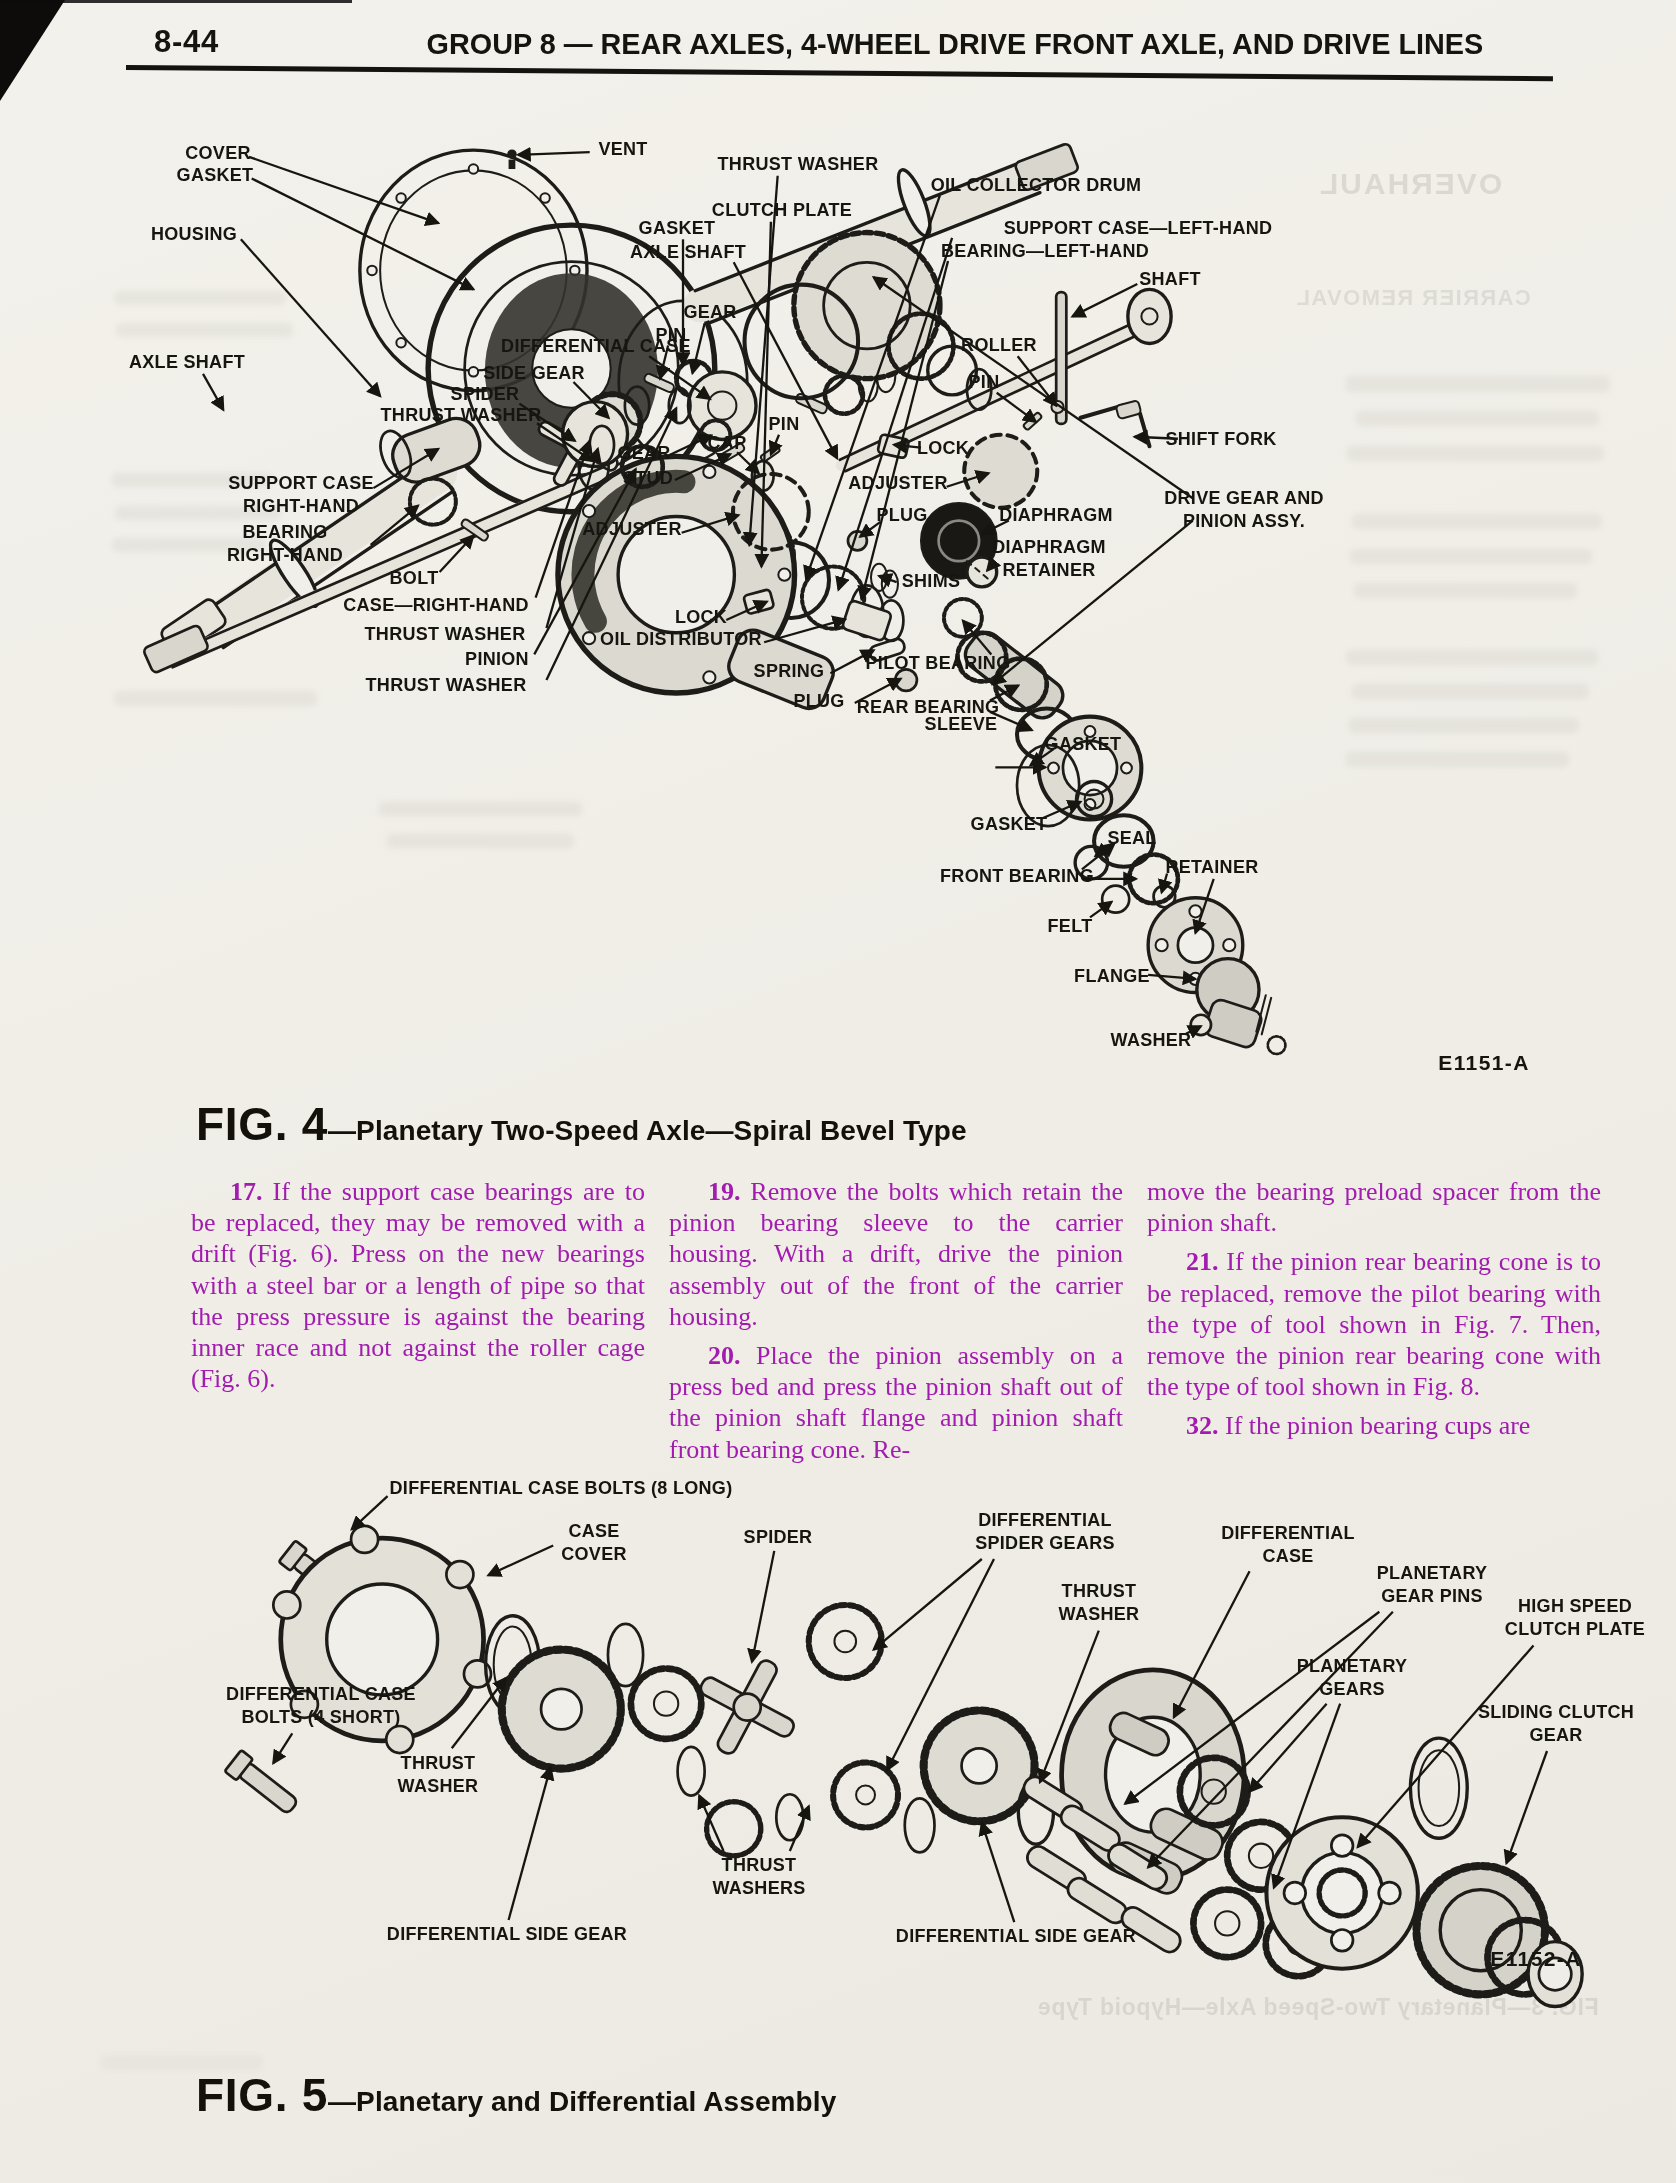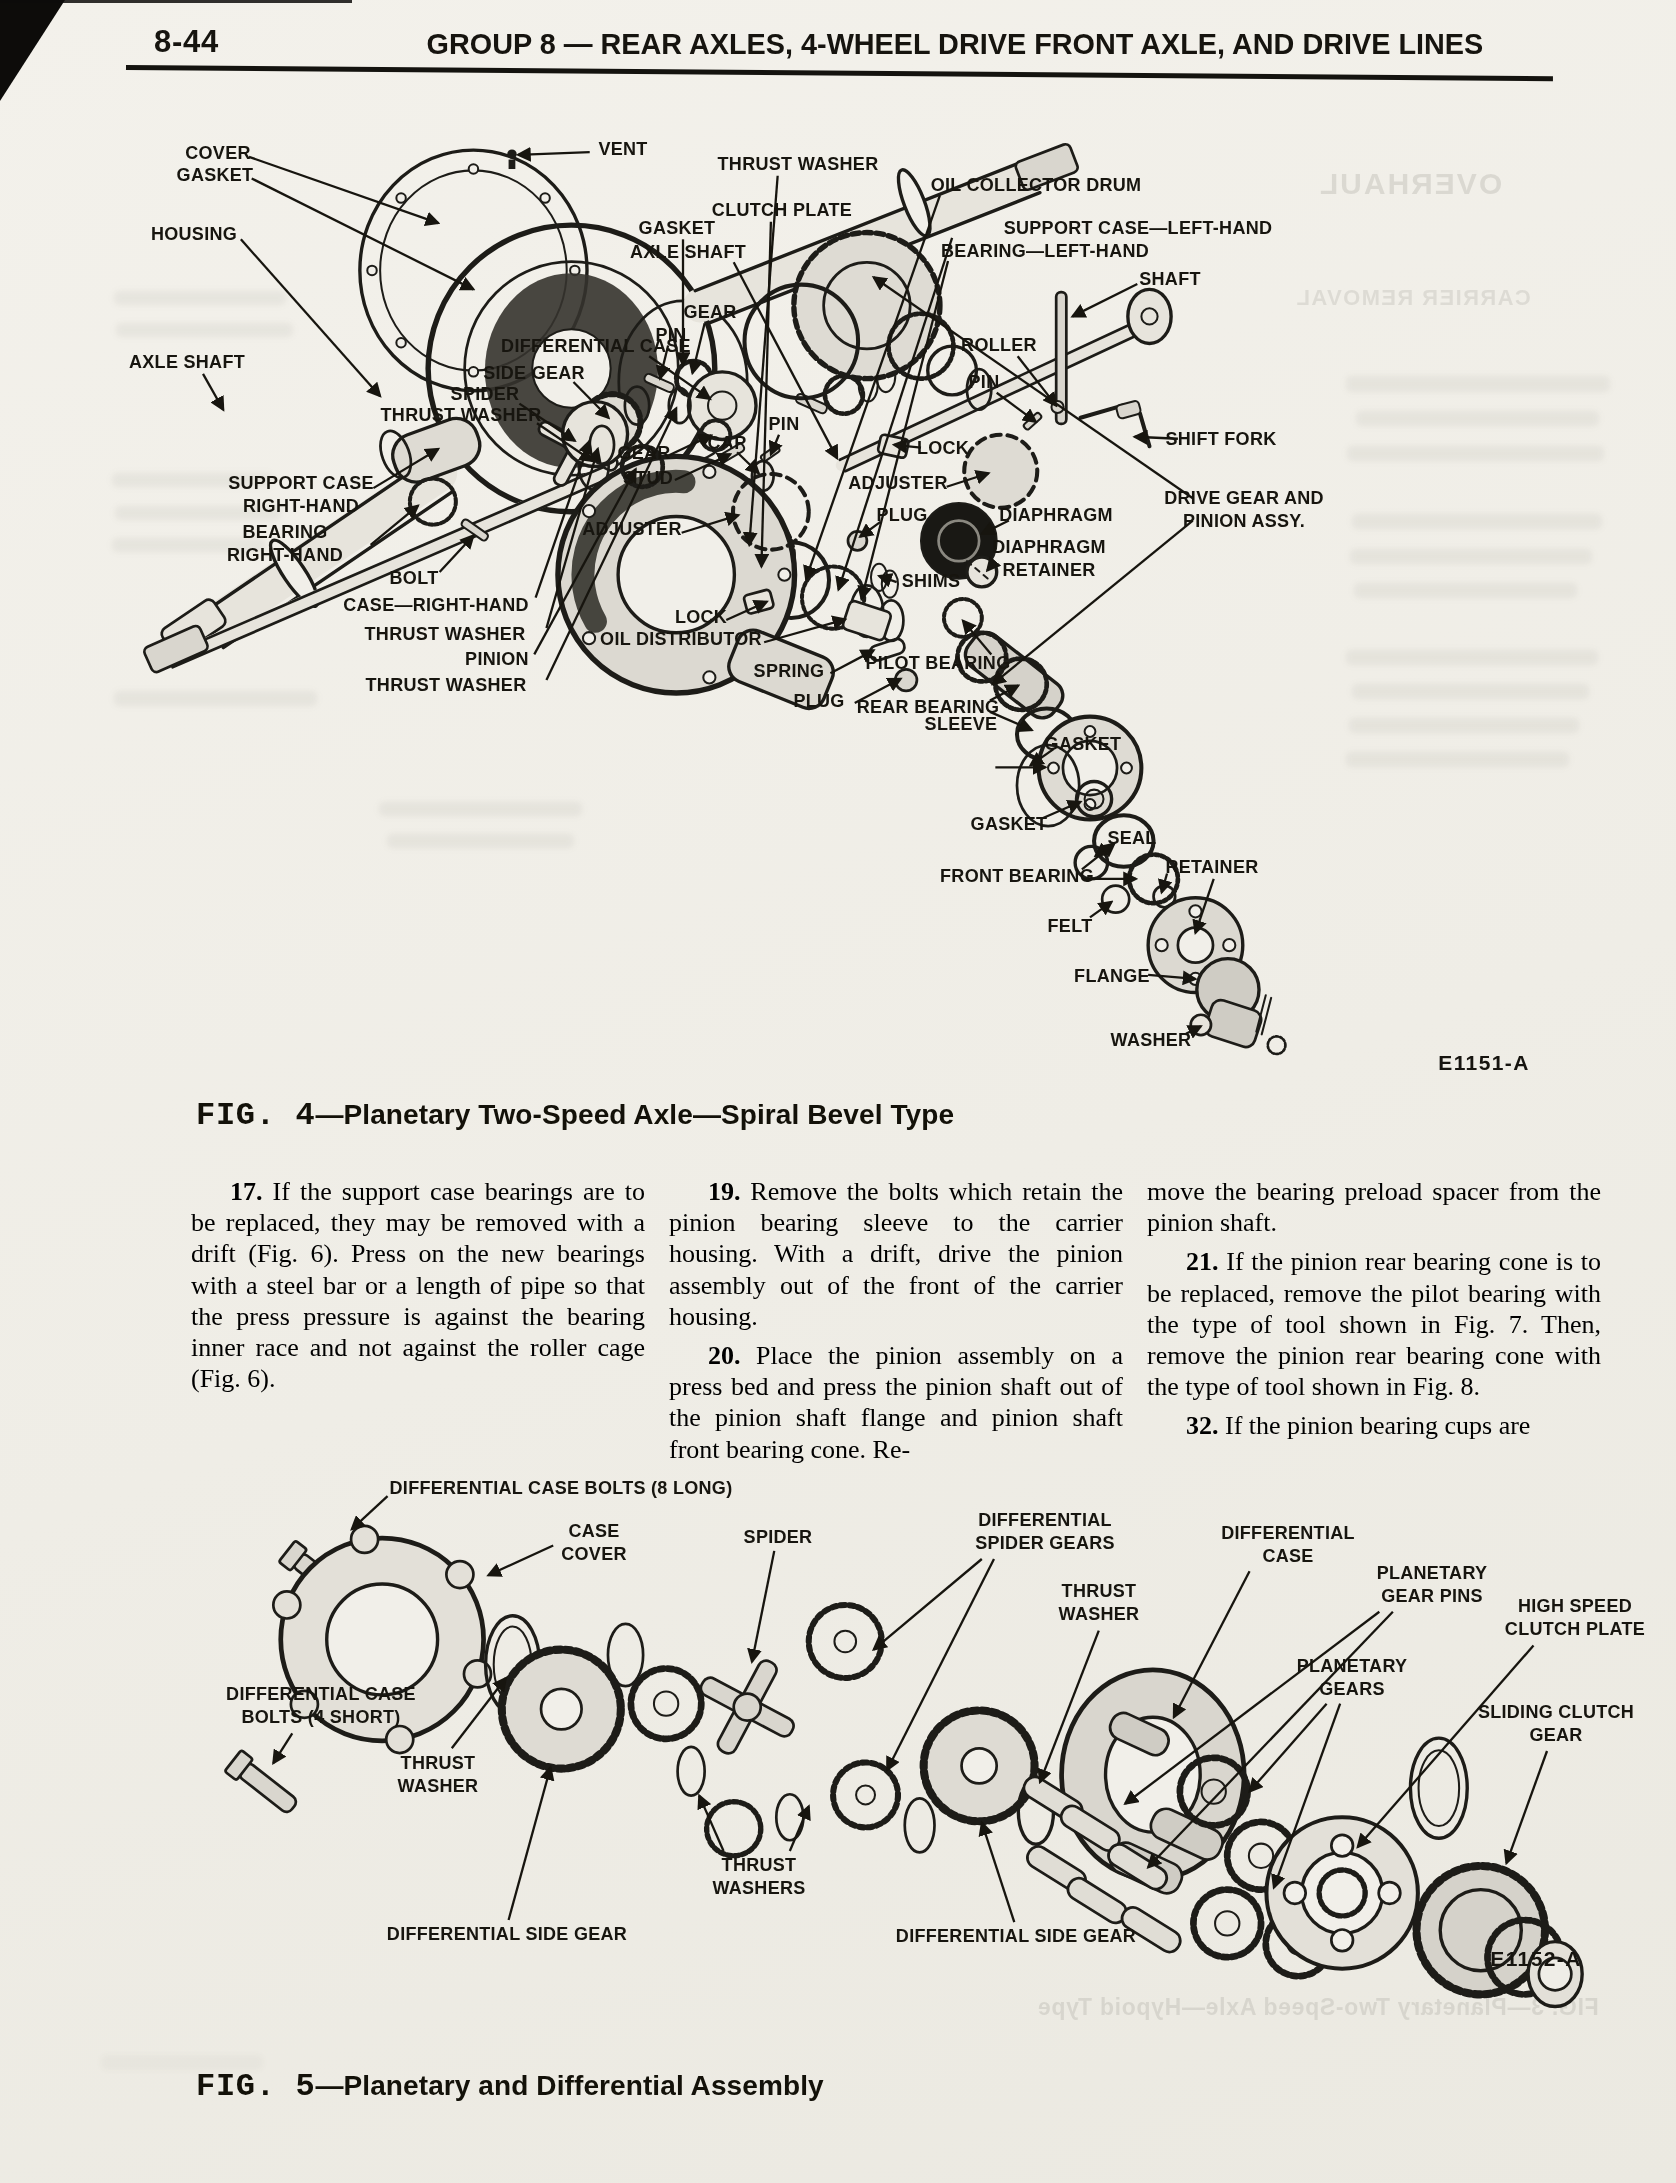--- a/index.html
+++ b/index.html
@@ -13,27 +13,27 @@
   .title{position:absolute;left:406px;top:27px;width:1028px;text-align:center;
          font-size:30px;font-weight:700;white-space:nowrap;transform:scaleX(.96);transform-origin:center;}
   .rule{position:absolute;left:126px;top:65px;width:1427px;height:4.7px;background:#14130f;
         transform:rotate(.45deg);transform-origin:left center;}
   
   .lbl{position:absolute;transform:translate(-50%,-50%);font-weight:700;font-size:18px;
        line-height:1.25;letter-spacing:0.3px;text-align:center;white-space:pre;color:#17150f;}
   .figid{position:absolute;transform:translate(-50%,-50%);font-weight:700;font-size:21px;letter-spacing:1.4px;}
   
   .figcap{position:absolute;display:flex;align-items:baseline;color:#131109;white-space:nowrap;}
-  .figcap .no{font-size:32px;font-weight:700;letter-spacing:0.7px;font-family:Liberation Mono, monospace;}
+  .figcap .no{font-size:46px;font-weight:700;letter-spacing:0.7px;}
   .figcap .rest{font-size:28px;font-weight:700;letter-spacing:0.1px;}
   
   .cols{position:absolute;left:191px;top:1176px;width:1428px;display:flex;gap:24px;}
   .col{width:454px;}
   .col p{margin:0 0 8px 0;font-family:"Liberation Serif",serif;font-size:26px;line-height:1.2;
-         text-align:justify;text-indent:39px;color:#000000;}
+         text-align:justify;text-indent:39px;color:#a21caf;}
   .col p.noindent{text-indent:0;}
   .col b{font-weight:700;}
   
   svg.art{position:absolute;left:0;top:0;}
   
   .ghost{position:absolute;transform:translate(-50%,-50%) scaleX(-1);font-weight:700;color:#5d5b52;white-space:nowrap;}
   .smudge{position:absolute;background:rgba(90,88,76,.07);filter:blur(3.4px);border-radius:6px;}
   .corner{position:absolute;left:0;top:0;width:65px;height:101px;background:#0d0c0a;
           clip-path:polygon(0 0,100% 0,0 100%);}
   .edgetop{position:absolute;left:0;top:0;width:352px;height:3.4px;background:#0d0c0a;opacity:.85;}

